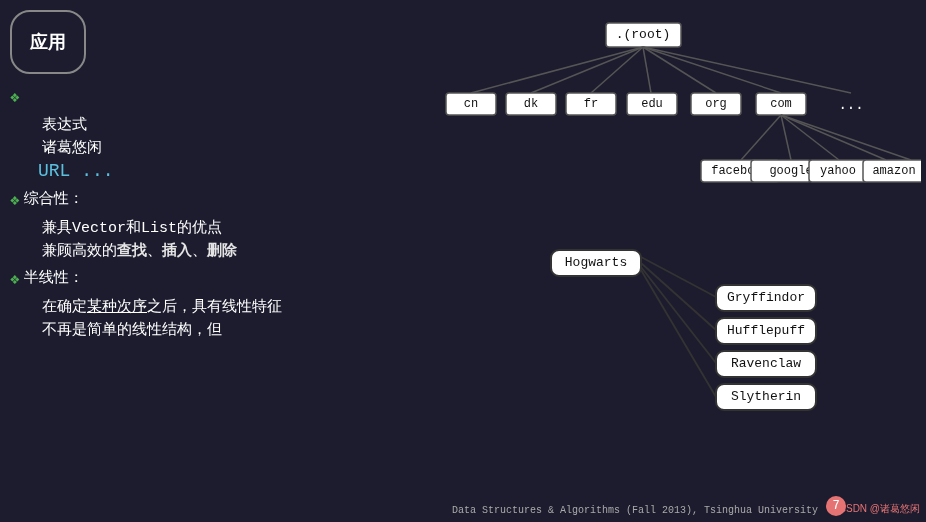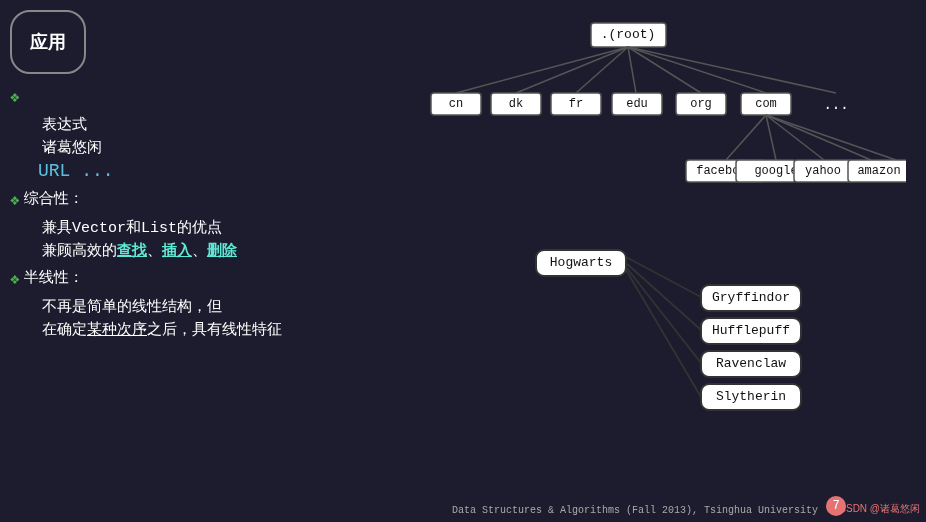--- a/index.html
+++ b/index.html
@@ -65,29 +65,28 @@
     }
     .sub-item-url {
       color: #5bc0de;
       font-size: 18px;
       margin-left: 28px;
       margin-bottom: 8px;
     }
     .section-gap { margin-bottom: 8px; }
 
     .highlight-green {
-      color: #5eead4;
-      text-decoration: underline;
+      color: #e5e5e5;
       font-weight: bold;
     }
 
     
     .right-panel {
       position: absolute;
-      right: 20px;
+      right: 5px;
       top: 5px;
       width: 490px;
       height: 510px;
     }
 
     
     .tree-svg {
       position: absolute;
       top: 0;
       left: 0;
@@ -162,24 +161,24 @@
     <div class="sub-item">
       兼顾高效的<span class="highlight-green">查找</span>、<span class="highlight-green">插入</span>、<span class="highlight-green">删除</span>
     </div>
 
     
     <div class="bullet section-gap" style="margin-top:8px;">
       <span class="bullet-symbol">❖</span>
       <span class="bullet-content">半线性：</span>
     </div>
     <div class="sub-item">
+      在确定<span style="text-decoration:underline;color:#fff;">某种次序</span>之后，具有线性特征
+    </div>
+    <div class="sub-item">
       <span>不再是简单的线性结构，但</span>
-    </div>
-    <div class="sub-item">
-      在确定<span style="text-decoration:underline;color:#fff;">某种次序</span>之后，具有线性特征
     </div>
   </div>
 
   <div class="right-panel">
     <svg class="tree-svg" viewBox="0 0 490 510" xmlns="http://www.w3.org/2000/svg">
 
       <rect x="175" y="18" width="75" height="24" rx="3" ry="3" fill="white" stroke="#555" stroke-width="1.5"></rect>
       <text x="212" y="30" font-family="Courier New, monospace" font-size="13" fill="#111" text-anchor="middle" dominant-baseline="middle">.(root)</text>
 
       <line x1="212" y1="42" x2="40" y2="88" stroke="#555" stroke-width="1.5"></line>

